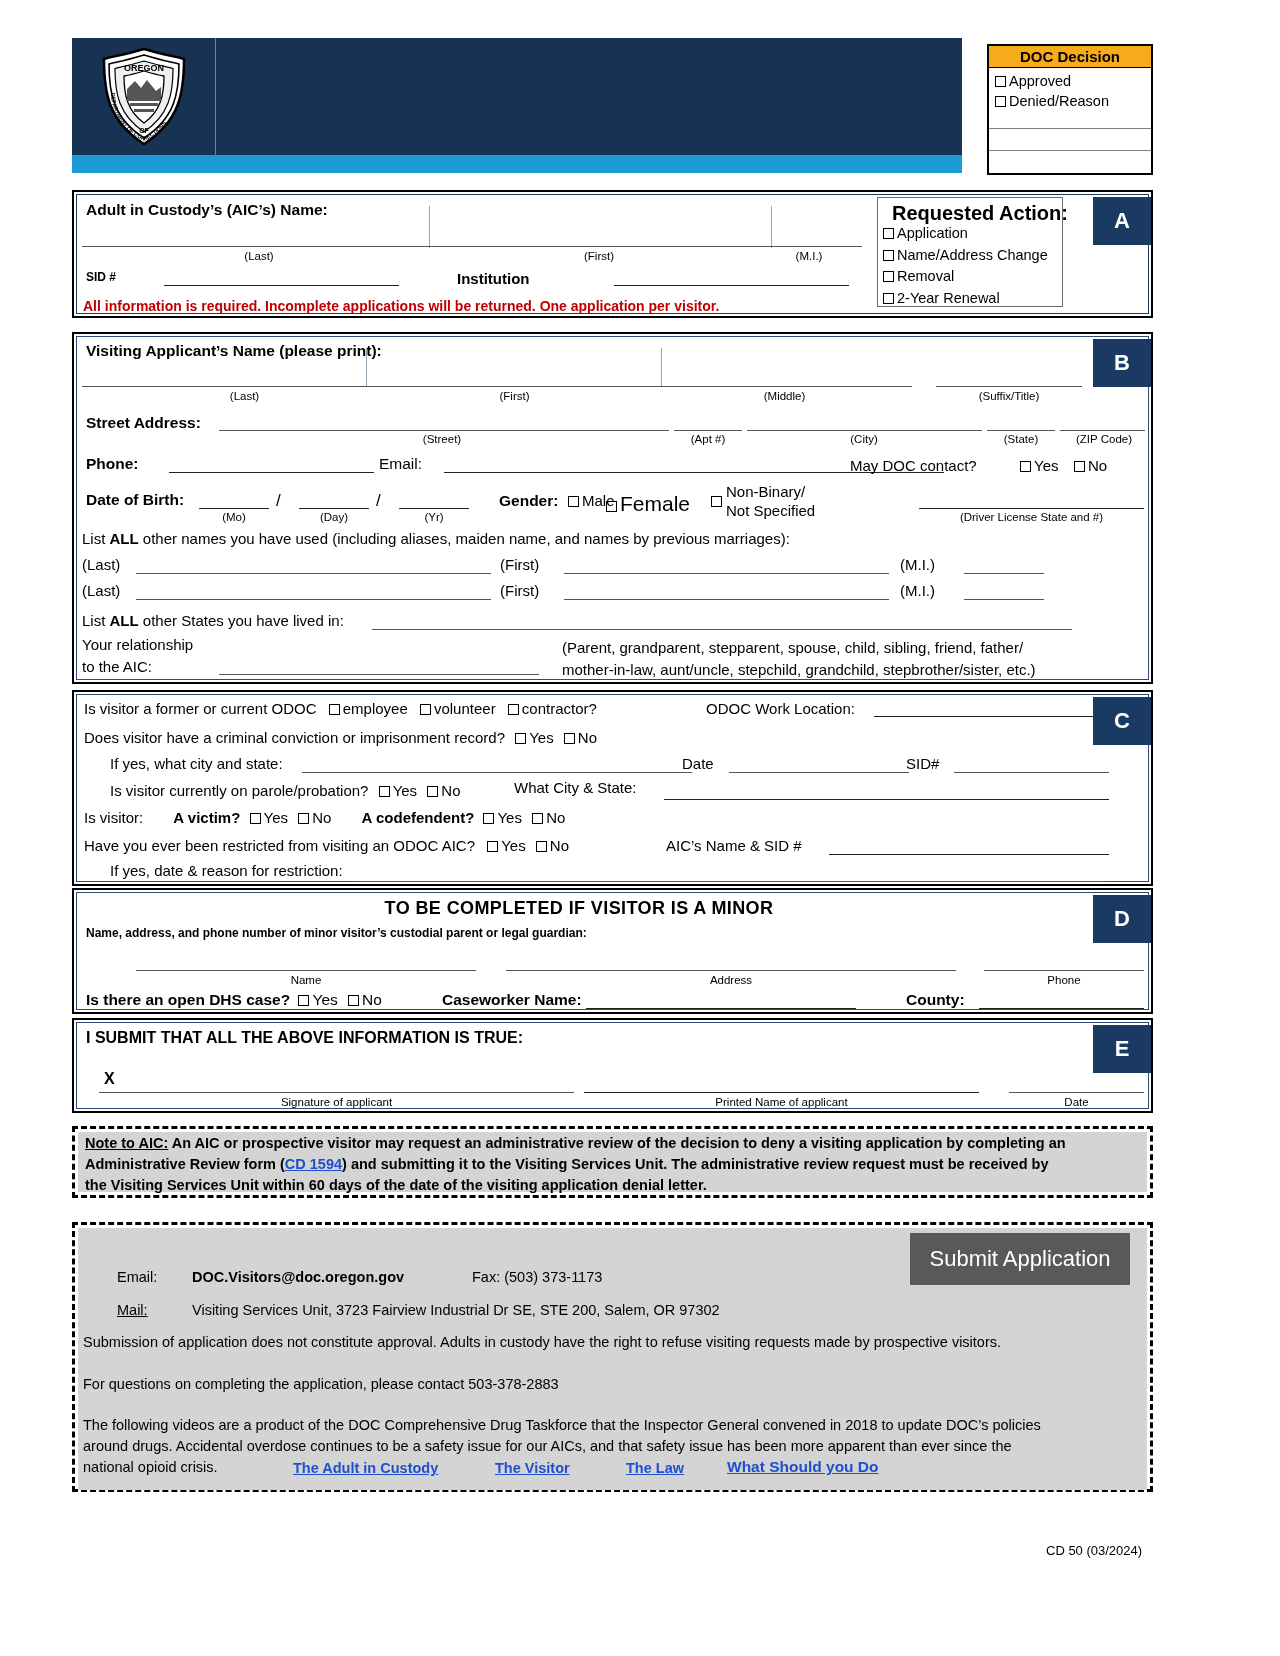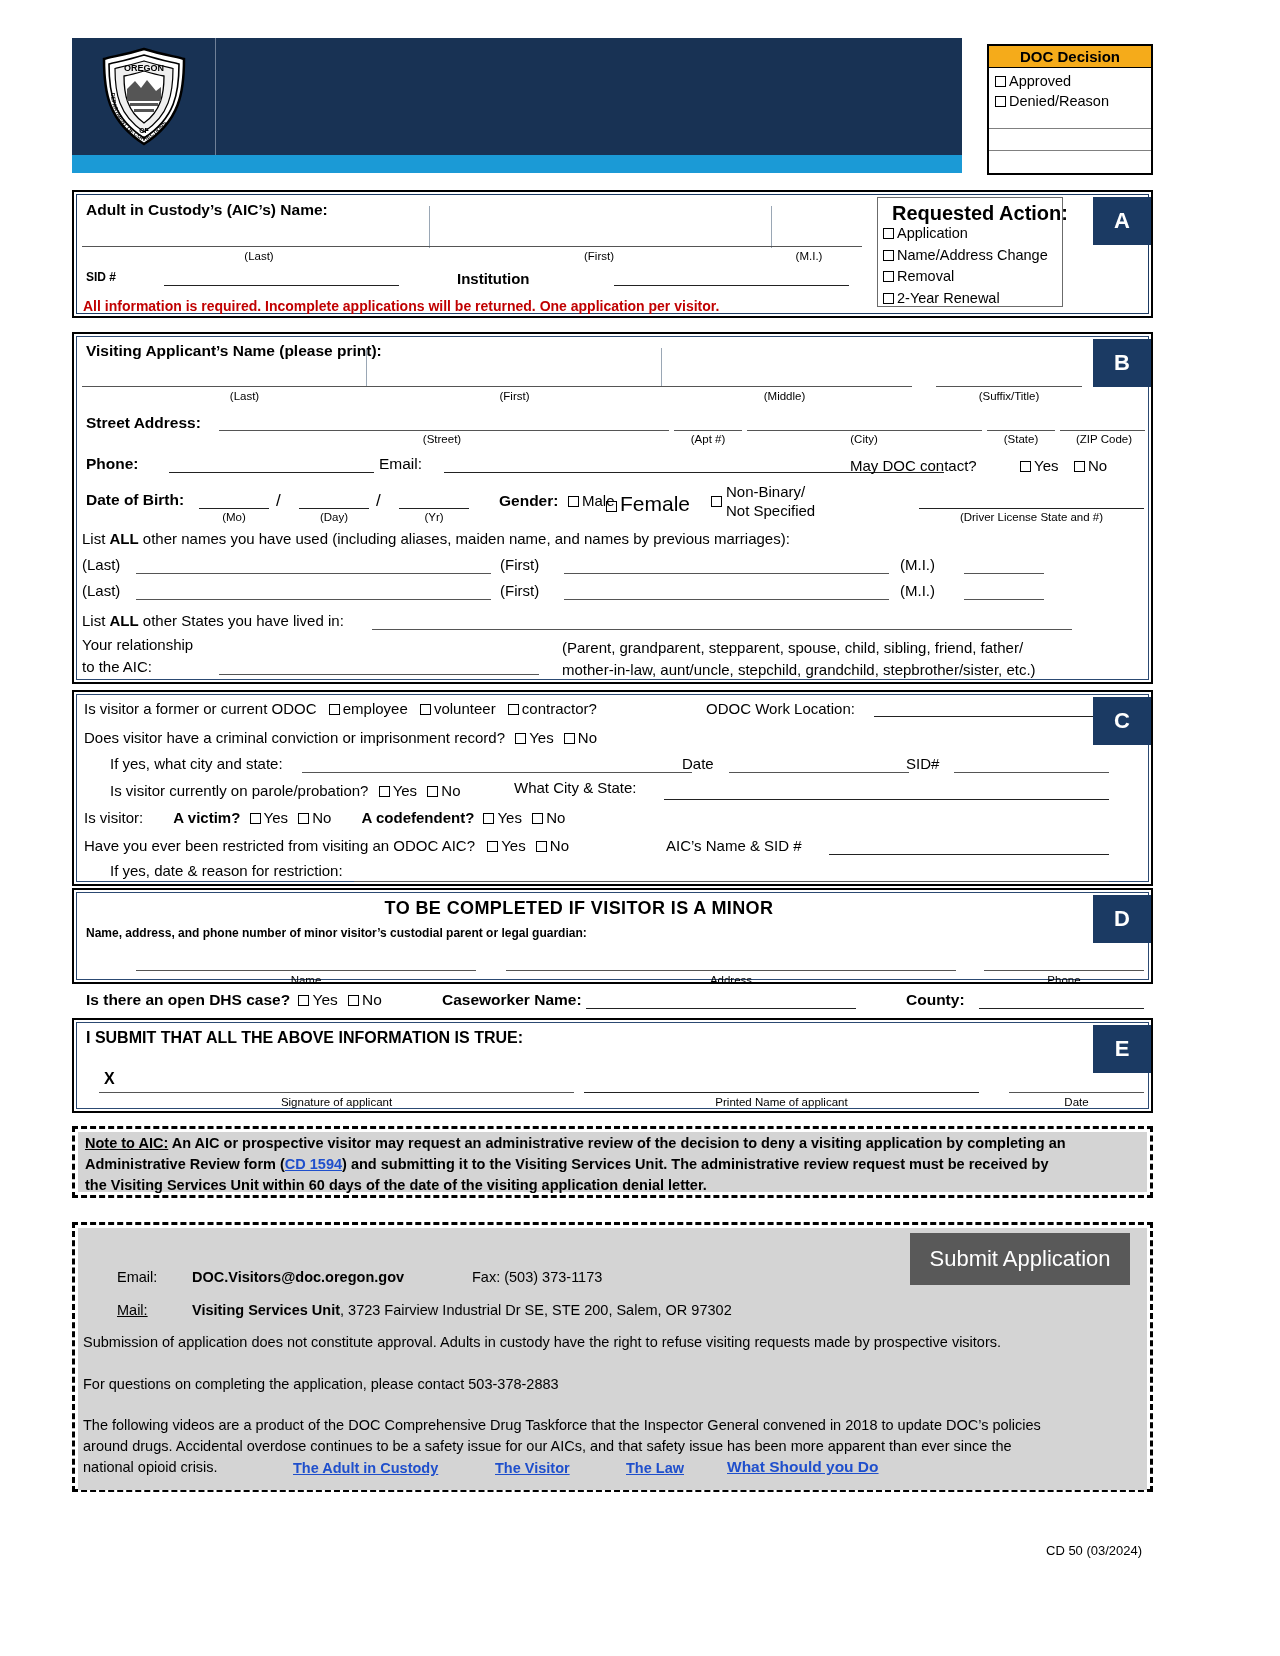--- a/index.html
+++ b/index.html
@@ -285,21 +285,21 @@
     </div>
     <div class="lbl" style="left:592px; top:145px; font-size:15px;">AIC’s Name &amp; SID #</div>
     <div class="ulk" style="left:755px; top:162px; width:280px;"></div>
 
     <div class="lbl" style="left:36px; top:170px; font-size:15px;">If yes, date &amp; reason for restriction:</div>
     <div class="ul" style="left:280px; top:189px; width:755px;"></div>
 
     <div class="tag" style="left:1019px; top:5px; width:58px; height:48px; line-height:48px;">C</div>
   </div>
 
-  <div class="sec" style="left:72px; top:888px; width:1081px; height:96px;">
+  <div class="sec" style="left:72px; top:888px; width:1081px; height:126px;">
     <div class="sec-inner-border"></div>
     <div class="lbl b" style="left:0; top:8px; width:1010px; text-align:center; font-size:18px; letter-spacing:0.4px;">TO BE COMPLETED IF VISITOR IS A MINOR</div>
     <div class="lbl b" style="left:12px; top:36px; font-size:12px;">Name, address, and phone number of minor visitor’s custodial parent or legal guardian:</div>
 
     <div class="ul" style="left:62px; top:80px; width:340px;"></div>
     <div class="ul" style="left:432px; top:80px; width:450px;"></div>
     <div class="ul" style="left:910px; top:80px; width:160px;"></div>
     <div class="cap" style="left:62px; top:84px; width:340px;">Name</div>
     <div class="cap" style="left:432px; top:84px; width:450px;">Address</div>
     <div class="cap" style="left:910px; top:84px; width:160px;">Phone</div>
@@ -344,21 +344,21 @@
   <div class="dashbox" style="left:72px; top:1222px; width:1081px; height:270px;">
     <div class="graybox" style="left:3px; top:3px; width:1069px; height:262px;"></div>
 
 
     <div class="note-text" style="left:42px; top:42px;"><span>Email:</span></div>
     <div class="note-text" style="left:117px; top:42px; font-weight:bold;">DOC.Visitors@doc.oregon.gov</div>
     <div class="note-text" style="left:397px; top:42px;">Fax: (503) 373-1173</div>
 
     <div class="note-text" style="left:42px; top:75px; text-decoration:underline;">Mail:</div>
     <div class="note-text" style="left:117px; top:75px;">
-      <span style="font-weight:bold;">Visiting Services Unit</span><span>, 3723 Fairview Industrial Dr SE, STE 200, Salem, OR  97302</span>
+      <span style="font-weight:normal;">Visiting Services Unit</span><span>, 3723 Fairview Industrial Dr SE, STE 200, Salem, OR  97302</span>
     </div>
 
     <div class="note-text" style="left:8px; top:107px;">Submission of application does not constitute approval.  Adults in custody have the right to refuse visiting requests made by prospective visitors.</div>
     <div class="note-text" style="left:8px; top:149px;">For questions on completing the application, please contact 503-378-2883</div>
 
     <div class="note-text" style="left:8px; top:190px; width:1058px; line-height:21px;">
       <span>The following videos are a product of the DOC Comprehensive Drug Taskforce that the Inspector General convened in 2018 to update DOC’s policies</span><br>
       <span>around drugs.  Accidental overdose continues to be a safety issue for our AICs, and that safety issue has been more apparent than ever since the</span><br>
       <span>national opioid crisis.</span>
     </div>

